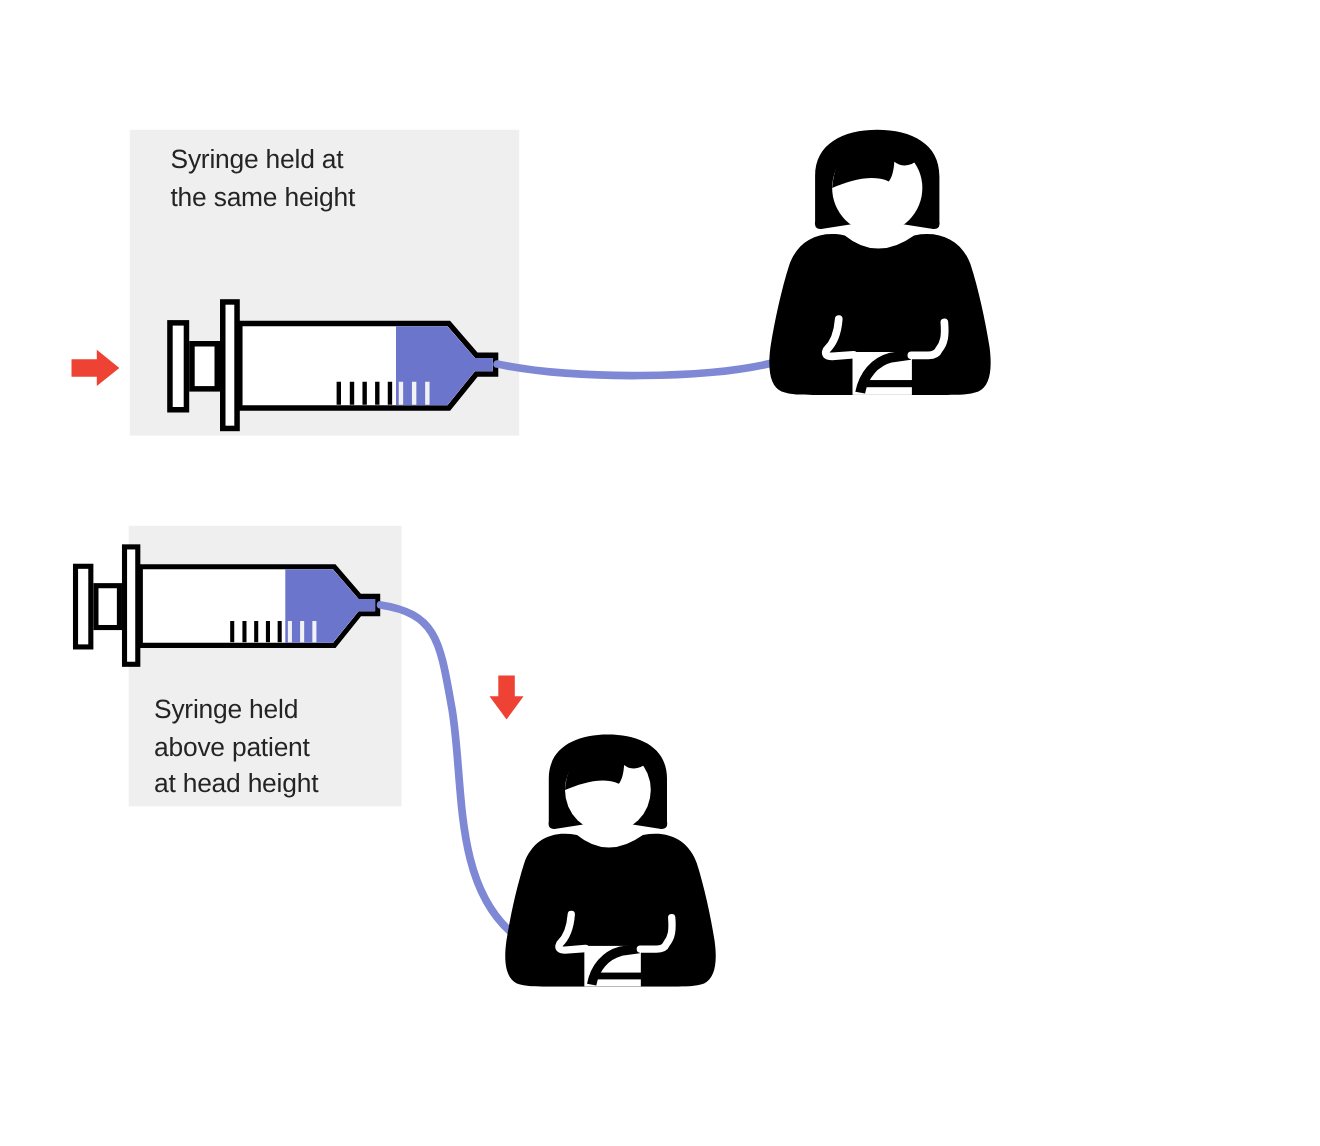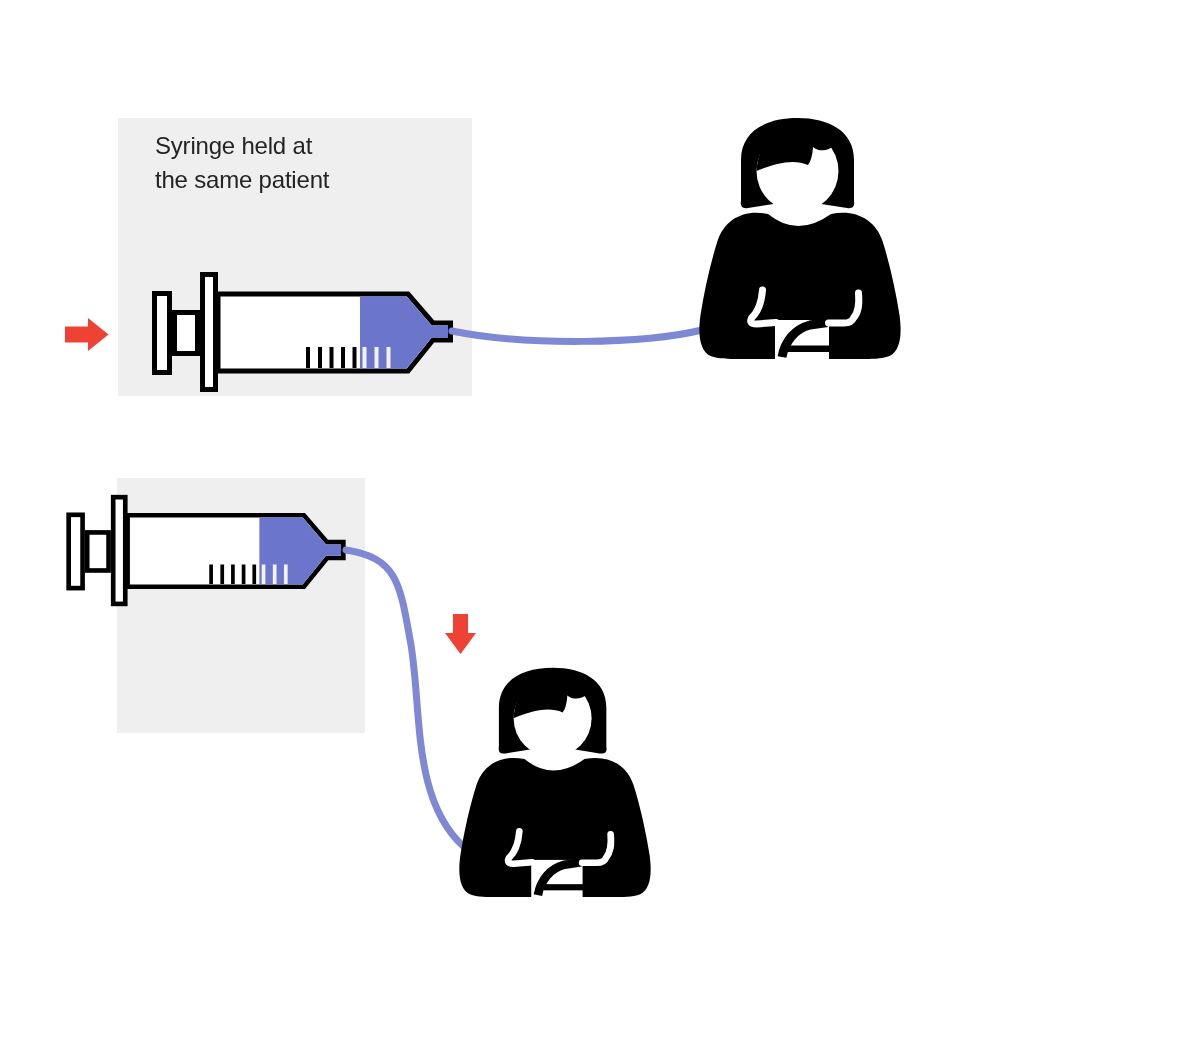--- a/index.html
+++ b/index.html
@@ -54,21 +54,26 @@
   </defs>
 </svg>
 
 <div class="canvas">
 
   <div class="abs panel" style="left:118px;top:118px;width:354px;height:278px;"></div>
   <div class="abs panel" style="left:117px;top:478px;width:248px;height:255px;"></div>
 
   <div class="abs caption" style="left:155px;top:129px;">
     <span>Syringe held at</span>
-    <span>the same patient</span>
+    <span>the same height</span>
+  </div>
+  <div class="abs caption" style="left:140px;top:629px;">
+    <span>Syringe held</span>
+    <span>above patient</span>
+    <span>at head height</span>
   </div>
 
   <svg class="abs" style="left:150px;top:270px;" width="305" height="125" viewBox="0 0 305 125">
     <use href="#sym-syringe"></use>
   </svg>
   <svg class="abs" style="left:64px;top:493px;" width="284" height="116" viewBox="0 0 305 125">
     <use href="#sym-syringe"></use>
   </svg>
 
   <svg class="abs" style="left:0;top:0;pointer-events:none;" width="1200" height="1042" viewBox="0 0 1200 1042">

